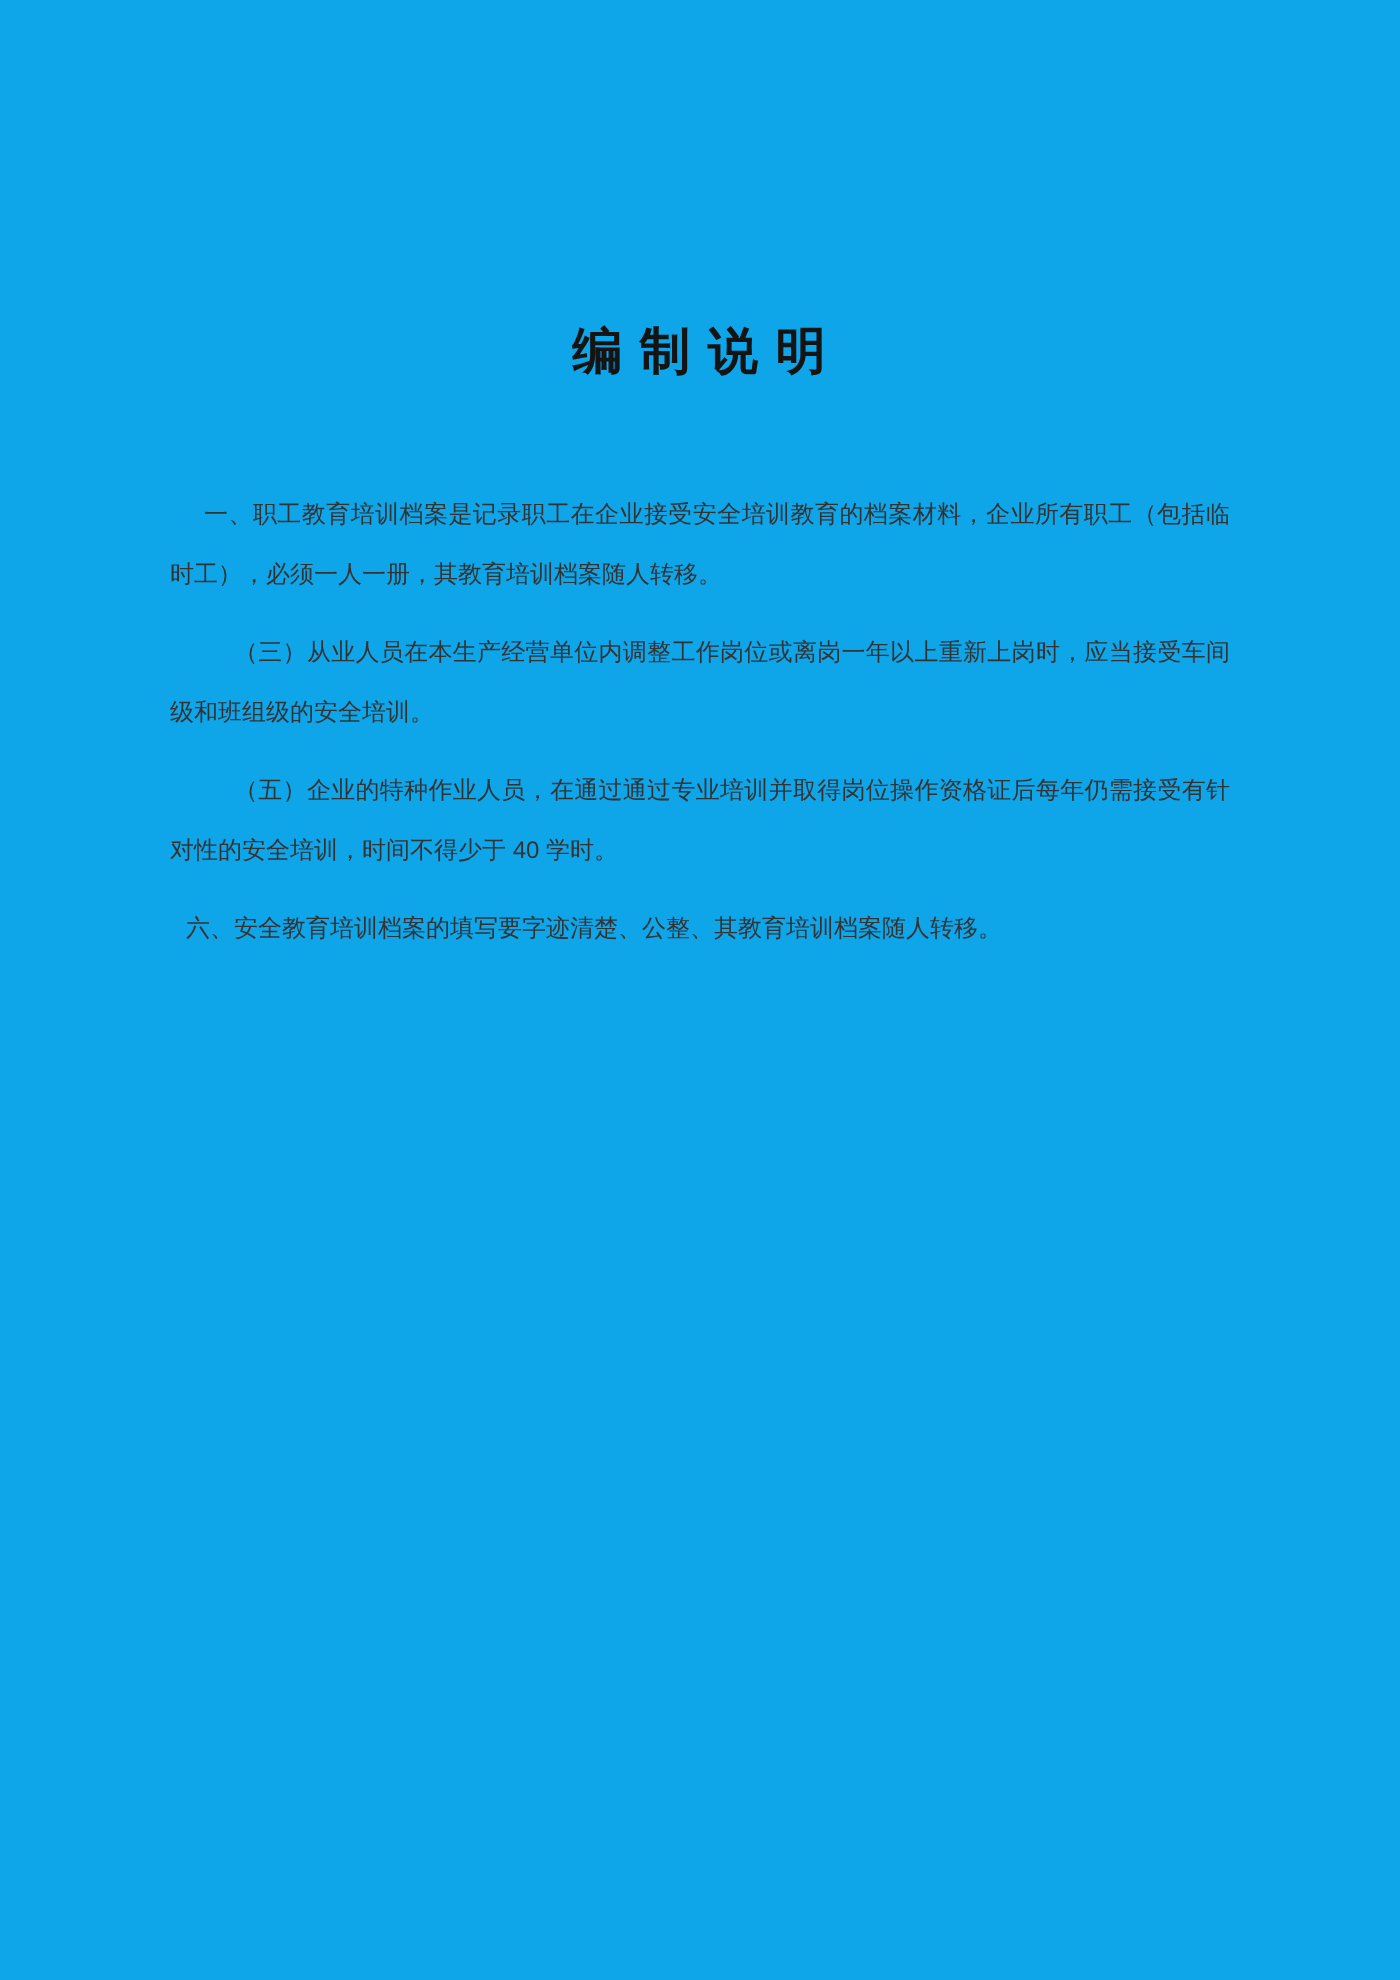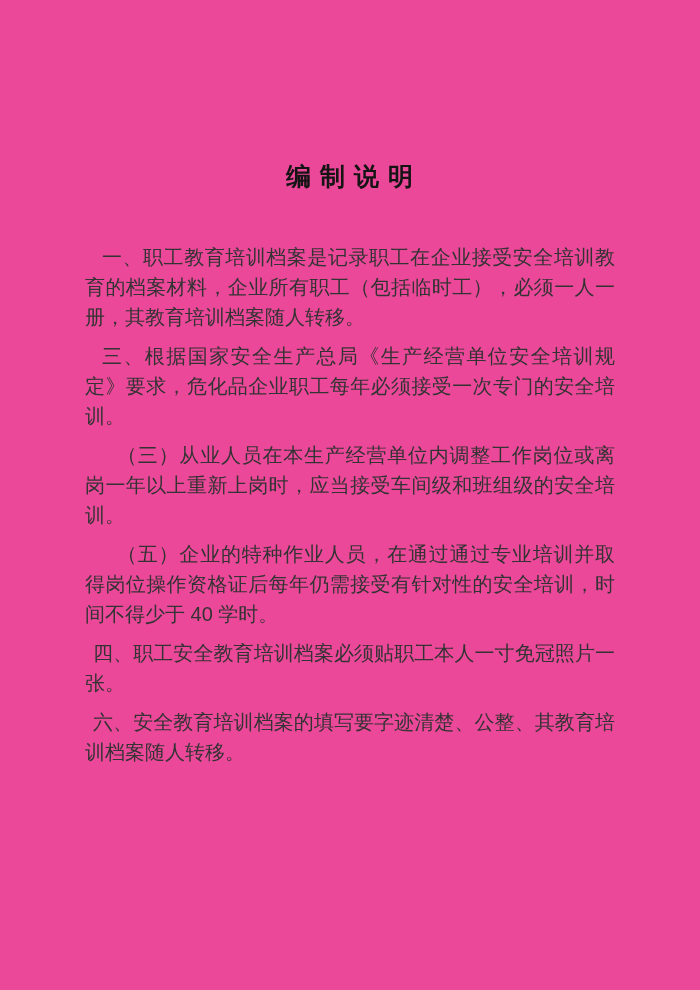--- a/index.html
+++ b/index.html
@@ -4,37 +4,37 @@
 <style>
   html, body {
     margin: 0;
     padding: 0;
     background: #ffffff;
   }
   .page {
     position: relative;
     width: 700px;
     height: 990px;
-    background: #ec4899;
+    background: #0ea5e9;
     overflow: hidden;
     font-family: "Liberation Sans", "DejaVu Sans", sans-serif;
   }
   .title {
     margin: 158px 0 0 0;
     text-align: center;
     font-size: 25px;
     line-height: 36px;
     font-weight: 700;
     letter-spacing: 1px;
     color: #141414;
   }
   .doc-body {
     margin: 48px 85px 0 85px;
     width: 530px;
-    font-size: 20px;
+    font-size: 12px;
     line-height: 30px;
     color: #333333;
     text-align: justify;
     text-justify: inter-ideograph;
   }
   .para {
     margin: 0 0 9px 0;
   }
   
   .indent-l1  { text-indent: 17px; }
@@ -48,28 +48,26 @@
 
 <div class="page">
 
   <h1 class="title">编 制 说 明</h1>
 
   <div class="doc-body">
 
     <p class="para indent-l1">一、职工教育培训档案是记录职工在企业接受安全培训教育的档案材料，企业所有职工（包括临时工），必须一人一册，其教育培训档案随人转移。</p>
 
 
-    <p class="para indent-l1">三、根据国家安全生产总局《生产经营单位安全培训规定》要求，危化品企业职工每年必须接受一次专门的安全培训。</p>
 
 
 
     <p class="para indent-l2">（三）从业人员在本生产经营单位内调整工作岗位或离岗一年以上重新上岗时，应当接受车间级和班组级的安全培训。</p>
 
 
     <p class="para indent-l2">（五）企业的特种作业人员，在通过通过专业培训并取得岗位操作资格证后每年仍需接受有针对性的安全培训，时间不得少于 40 学时。</p>
 
-    <p class="para indent-l1b">四、职工安全教育培训档案必须贴职工本人一寸免冠照片一张。</p>
 
 
     <p class="para indent-l1b">六、安全教育培训档案的填写要字迹清楚、公整、其教育培训档案随人转移。</p>
 
   </div>
 </div>
 
 </body></html>

